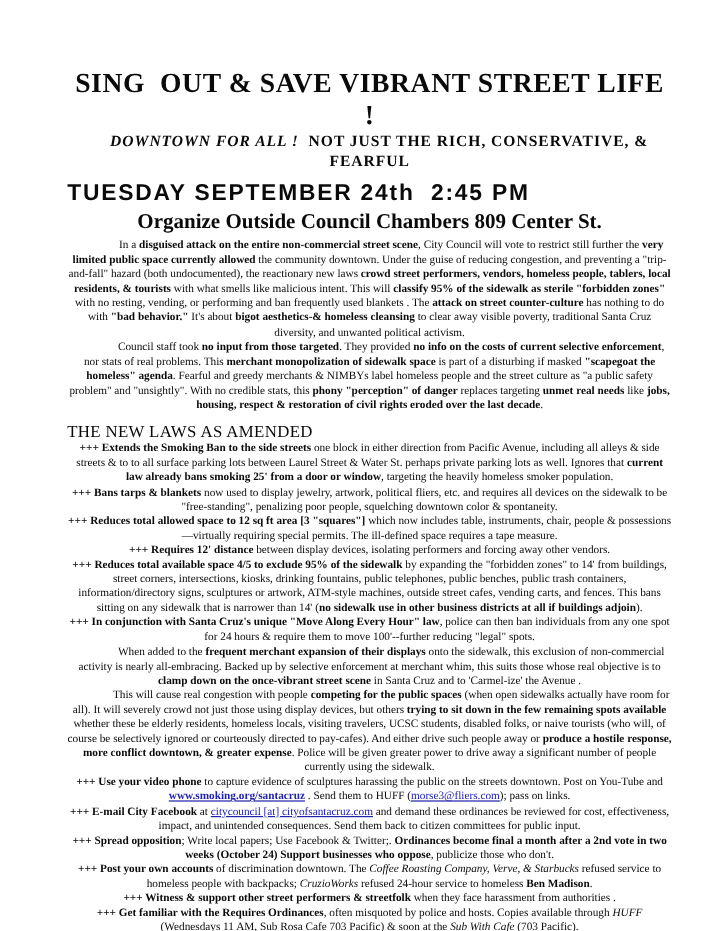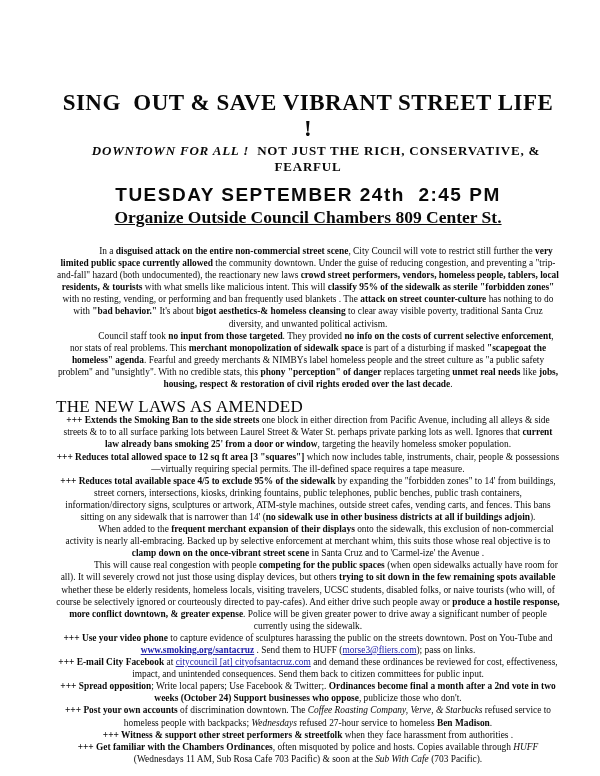--- a/index.html
+++ b/index.html
@@ -1,61 +1,61 @@
 <!DOCTYPE html>
 <html style="--link-color: #2222aa;"><head>
 <meta charset="utf-8">
 <style>
   html, body { margin:0; padding:0; background:#ffffff; }
   .page {
     position:relative;
     width:600px; height:776px;
     background:#ffffff;
     box-sizing:border-box;
-    padding:90px 40px 0 56px;
+    padding:57px 40px 0 56px;
     overflow:hidden;
     color:#0a0a0a;
     font-family:"Liberation Serif","DejaVu Serif",serif;
   }
   .title {
     text-align:center;
     font-size:23px; font-weight:bold;
     white-space:pre-wrap;
     letter-spacing:0.5px;
   }
   .subtitle {
     text-align:center;
     font-size:13px; font-weight:bold;
     white-space:pre-wrap;
     letter-spacing:0.8px;
     margin-top:1px;
   }
   .subtitle .lead { font-style:italic;margin-left:16px; }
   .datetime {
-    text-align:center;
+    text-align:left;
     font-family:"Liberation Sans","DejaVu Sans",sans-serif;
     font-size:19px; font-weight:bold;
     letter-spacing:1.5px;
     white-space:pre-wrap;
     margin-top:9px;
   }
   .location {
     text-align:center;
     font-size:17.5px; font-weight:bold;
-    margin-top:1px; margin-bottom:17px;text-decoration:underline;
+    margin-top:1px; margin-bottom:4px;
   }
   .body {
     font-size:9.4px;
     line-height:12.1px;
     text-align:left;
   }
   .body p { margin:0;text-align:center; }
   .body p.indent { text-indent:36px; }
   .law-heading {
-    font-size:17px; font-weight:normal;
+    font-size:14px; font-weight:normal;
     letter-spacing:0.3px;
     margin:11px 0 1px 0;
   }
   .b { font-weight:bold; }
   .i { font-style:italic; }
   a.link {
     color:var(--link-color,#2222aa);
     text-decoration:underline;
     cursor:pointer;
   }
@@ -66,25 +66,28 @@
 <div class="page">
   <div class="title">SING  OUT &amp; SAVE VIBRANT STREET LIFE !</div>
   <div class="subtitle"><span class="lead">DOWNTOWN FOR ALL ! </span><span> NOT JUST THE RICH, CONSERVATIVE, &amp; FEARFUL</span></div>
   <div class="datetime">TUESDAY SEPTEMBER 24th  2:45 PM</div>
   <div class="location">Organize Outside Council Chambers 809 Center St.</div>
   <div class="body">
       <p class="indent"><span>In a </span><span class="b">disguised attack on the entire non-commercial street scene</span><span>,  City Council will vote to restrict still further the </span><span class="b">very limited public space currently allowed</span><span> the community downtown. Under the guise of  reducing congestion, and preventing a "trip-and-fall" hazard (both undocumented), the reactionary new laws </span><span class="b">crowd street performers, vendors, homeless people, tablers, local residents, &amp; tourists</span><span> with what smells like malicious intent.   This will </span><span class="b">classify 95% of the sidewalk as sterile "forbidden zones"</span><span> with no resting, vending, or performing and ban frequently used blankets . The </span><span class="b">attack on street counter-culture</span><span> has nothing to do with </span><span class="b">"bad behavior."</span><span>  It's about </span><span class="b">bigot aesthetics-&amp; homeless cleansing</span><span> to clear away visible poverty, traditional Santa Cruz diversity, and unwanted political activism.</span></p>
       <p class="indent"><span>Council staff took </span><span class="b">no input from those targeted</span><span>.   They provided </span><span class="b">no info on the costs of current selective enforcement</span><span>, nor stats of real problems. This </span><span class="b">merchant monopolization of sidewalk space</span><span> is part of a disturbing if masked </span><span class="b">"scapegoat  the homeless" agenda</span><span>. Fearful and greedy merchants &amp; NIMBYs label homeless people and the street culture as "a public safety problem" and "unsightly". With no credible stats, this </span><span class="b">phony "perception" of danger</span><span> replaces targeting </span><span class="b">unmet real needs</span><span> like </span><span class="b">jobs, housing, respect &amp; restoration of civil rights eroded over the last decade</span><span>.</span></p>
       <h2 class="law-heading"><span>THE NEW LAWS AS AMENDED</span></h2>
       <p class="bullet"><span class="b">+++ Extends the Smoking Ban to the side streets</span><span> one block in either direction from Pacific Avenue, including all alleys &amp; side streets &amp; to to all surface parking lots between Laurel Street &amp; Water St. perhaps private parking lots as well.  Ignores that </span><span class="b">current law already bans smoking 25' from a door or window</span><span>, targeting the heavily homeless smoker population.</span></p>
+      <p class="bullet"><span class="b">+++ Bans tarps &amp; blankets</span><span> now used to display jewelry, artwork, political fliers, etc. and requires all devices on the sidewalk to be "free-standing", penalizing poor people, squelching downtown color &amp; spontaneity.</span></p>
       <p class="bullet"><span class="b">+++ Reduces total allowed space to 12 sq ft area [3  "squares"]</span><span> which now includes table,  instruments, chair, people &amp; possessions—virtually requiring special permits.   The ill-defined space requires a tape measure.</span></p>
+      <p class="bullet"><span class="b">+++ Requires 12' distance</span><span> between display devices, isolating performers and forcing away other vendors.</span></p>
       <p class="bullet"><span class="b">+++ Reduces total available space 4/5 to exclude 95% of the sidewalk</span><span> by expanding the "forbidden zones" to  14' from buildings, street corners, intersections, kiosks, drinking fountains, public telephones, public benches, public trash containers, information/directory signs, sculptures or artwork, ATM-style machines, outside street cafes, vending carts, and fences.  This bans sitting on any sidewalk that is narrower than 14' (</span><span class="b">no sidewalk use in other business districts at all if buildings adjoin</span><span>).</span></p>
+      <p class="bullet"><span class="b">+++ In conjunction with  Santa Cruz's unique  "Move Along Every Hour" law</span><span>, police can then ban individuals from any one spot for 24 hours &amp; require them to move  100'--further reducing "legal" spots.</span></p>
       <p class="indent"><span>When added to the </span><span class="b">frequent merchant expansion of their displays</span><span> onto the sidewalk, this exclusion of non-commercial activity is nearly all-embracing. Backed up by selective enforcement at merchant whim, this  suits those whose real objective is to </span><span class="b">clamp down on the once-vibrant street scene</span><span> in Santa Cruz and to 'Carmel-ize' the Avenue .</span></p>
       <p class="indent"><span>This will cause real congestion with people </span><span class="b">competing for the public spaces</span><span> (when open sidewalks actually have room for all). It will severely crowd not just those using display devices, but others </span><span class="b">trying to sit down in the few remaining spots available</span><span> whether these be elderly residents, homeless locals, visiting travelers, UCSC students, disabled folks, or naive tourists (who will, of course be selectively ignored or courteously directed to pay-cafes).  And either drive such people away or </span><span class="b">produce a hostile response, more conflict downtown, &amp; greater expense</span><span>.  Police will be given greater power to drive away a significant number of people currently using the sidewalk.</span></p>
       <p class="bullet"><span class="b">+++ Use your video phone</span><span> to capture evidence of sculptures harassing the public on the streets downtown.  Post on You-Tube and </span><a class="link b">www.smoking.org/santacruz</a><span> . Send them to HUFF (</span><a class="link">morse3@fliers.com</a><span>); pass on links.</span></p>
       <p class="bullet"><span class="b">+++ E-mail City Facebook</span><span> at </span><a class="link">citycouncil [at] cityofsantacruz.com</a><span> and demand these ordinances be reviewed for cost, effectiveness, impact, and unintended consequences.   Send them back to citizen committees for public input.</span></p>
       <p class="bullet"><span class="b">+++ Spread opposition</span><span>; Write local papers; Use Facebook &amp; Twitter;. </span><span class="b">Ordinances become final a month after  a 2nd vote in two weeks (October 24) Support businesses who oppose</span><span>, publicize those who don't.</span></p>
-      <p class="bullet"><span class="b">+++ Post your own accounts</span><span> of discrimination downtown.  The </span><span class="i">Coffee Roasting Company, Verve, &amp; Starbucks</span><span> refused service to homeless people with backpacks;  </span><span class="i">Wednesdays</span><span> refused 27-hour service to homeless </span><span class="b">Ben Madison</span><span>.</span></p>
+      <p class="bullet"><span class="b">+++ Post your own accounts</span><span> of discrimination downtown.  The </span><span class="i">Coffee Roasting Company, Verve, &amp; Starbucks</span><span> refused service to homeless people with backpacks;  </span><span class="i">CruzioWorks</span><span> refused 24-hour service to homeless </span><span class="b">Ben Madison</span><span>.</span></p>
       <p class="bullet"><span class="b">+++ Witness &amp; support other street performers &amp; streetfolk</span><span> when they face harassment from authorities .</span></p>
-      <p class="bullet"><span class="b">+++ Get familiar with the Chambers Ordinances</span><span>, often misquoted by police  and hosts.  Copies available through </span><span class="i">HUFF</span><span>  (Wednesdays 11 AM, Sub Rosa Cafe 703 Pacific) &amp; soon at the  </span><span class="i">Sub With Cafe</span><span> (703 Pacific).</span></p>
+      <p class="bullet"><span class="b">+++ Get familiar with the Requires Ordinances</span><span>, often misquoted by police  and hosts.  Copies available through </span><span class="i">HUFF</span><span>  (Wednesdays 11 AM, Sub Rosa Cafe 703 Pacific) &amp; soon at the  </span><span class="i">Sub With Cafe</span><span> (703 Pacific).</span></p>
     </div>
 
 </div>
 
 </body></html>

